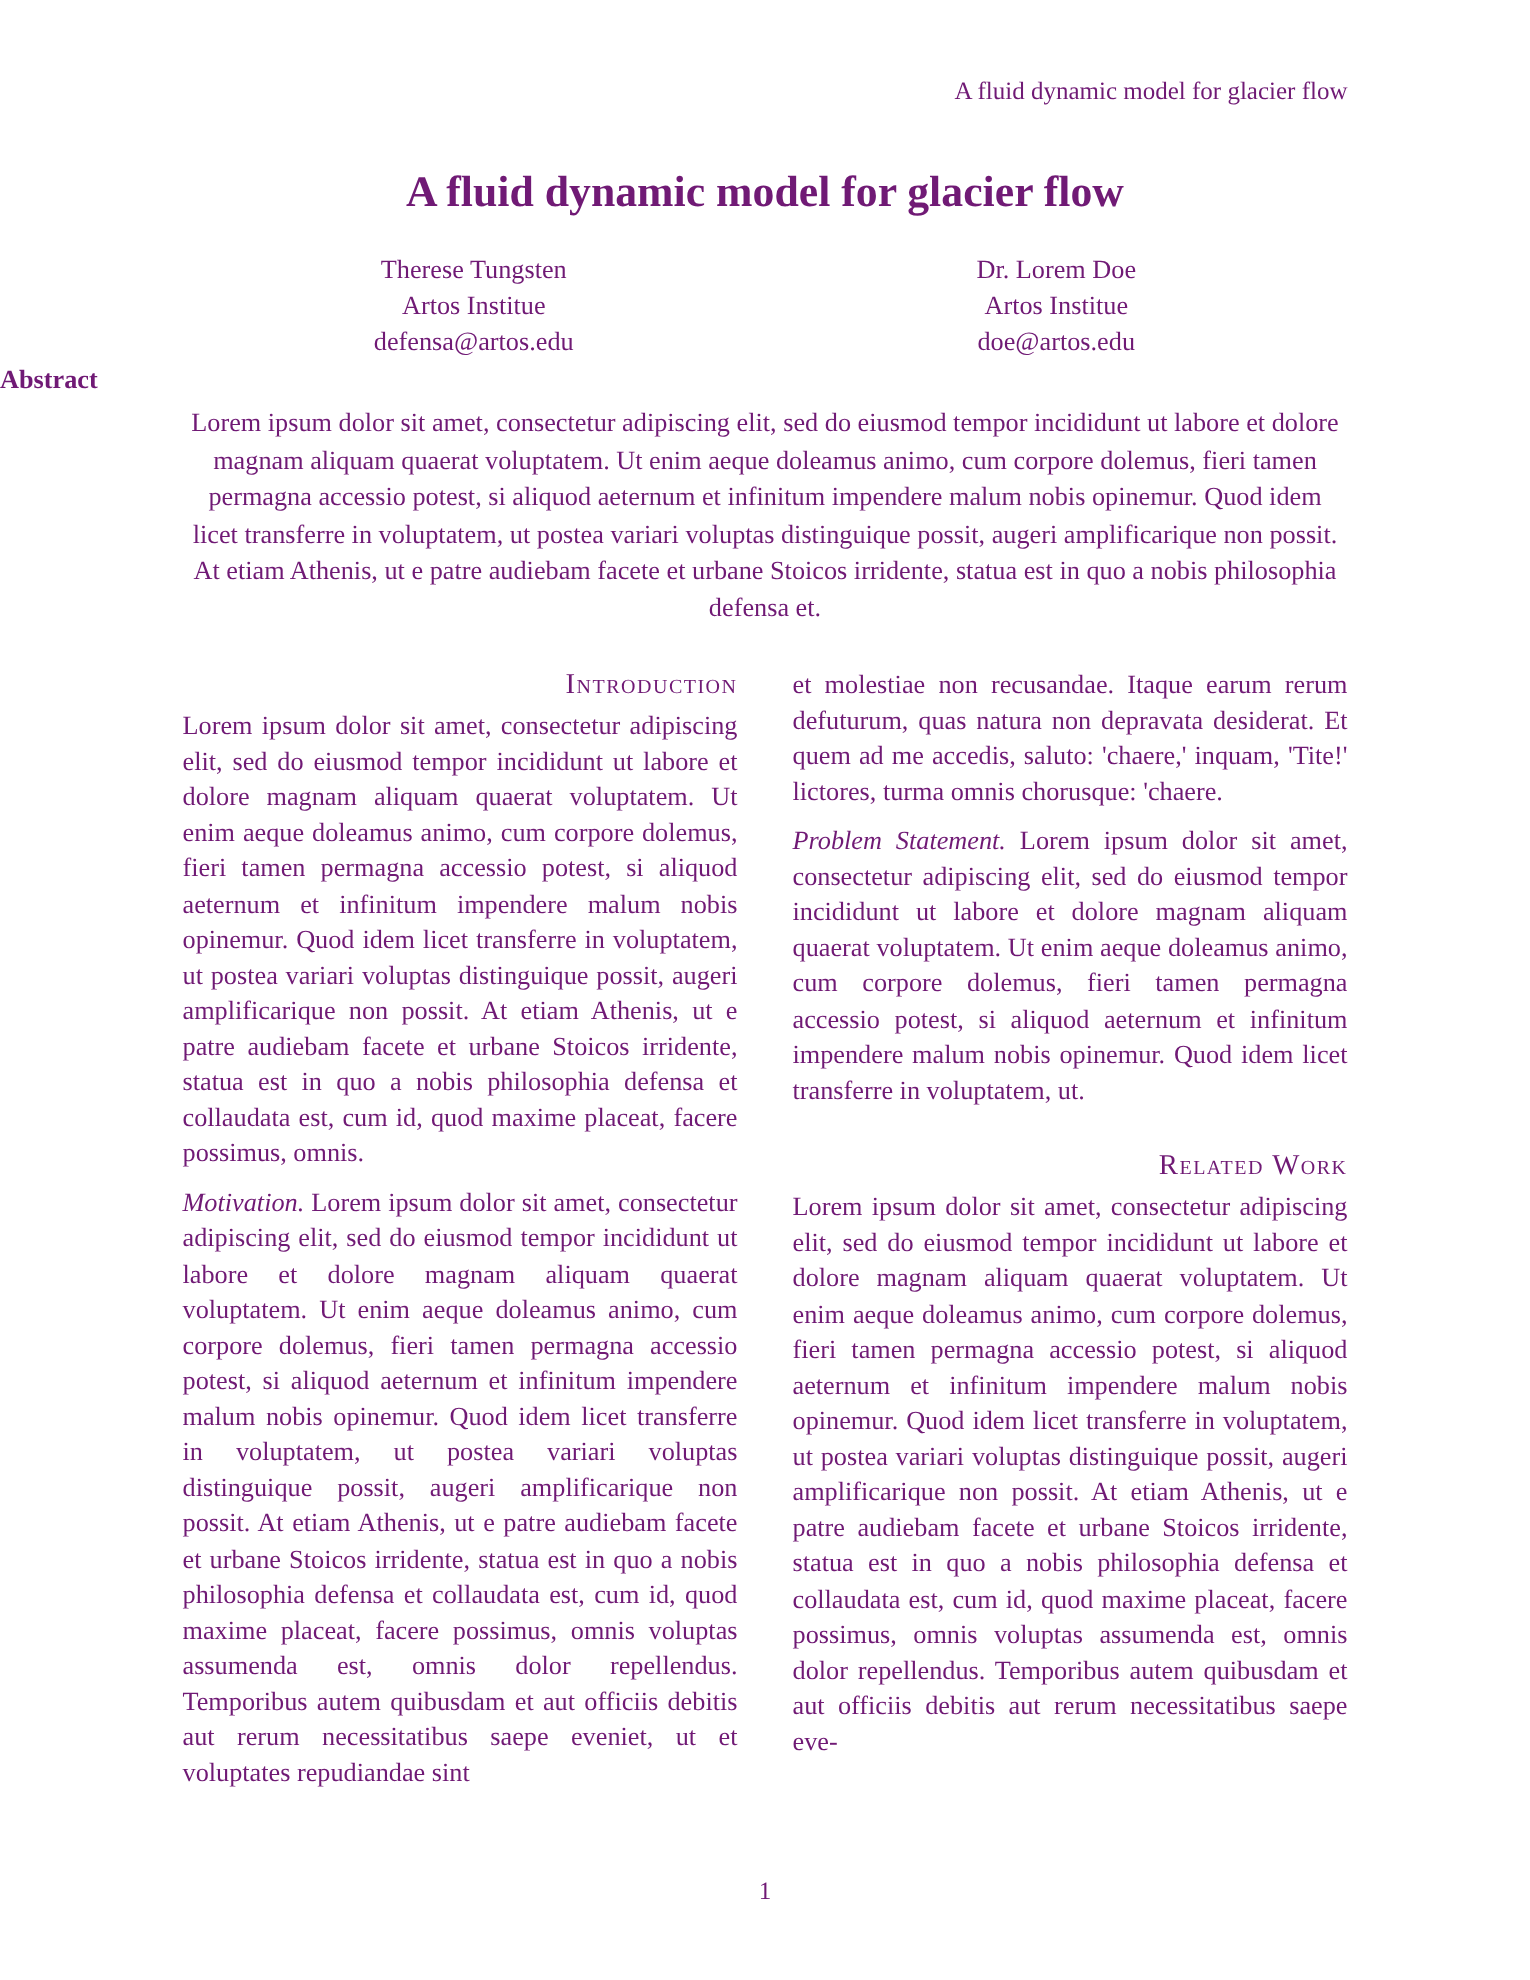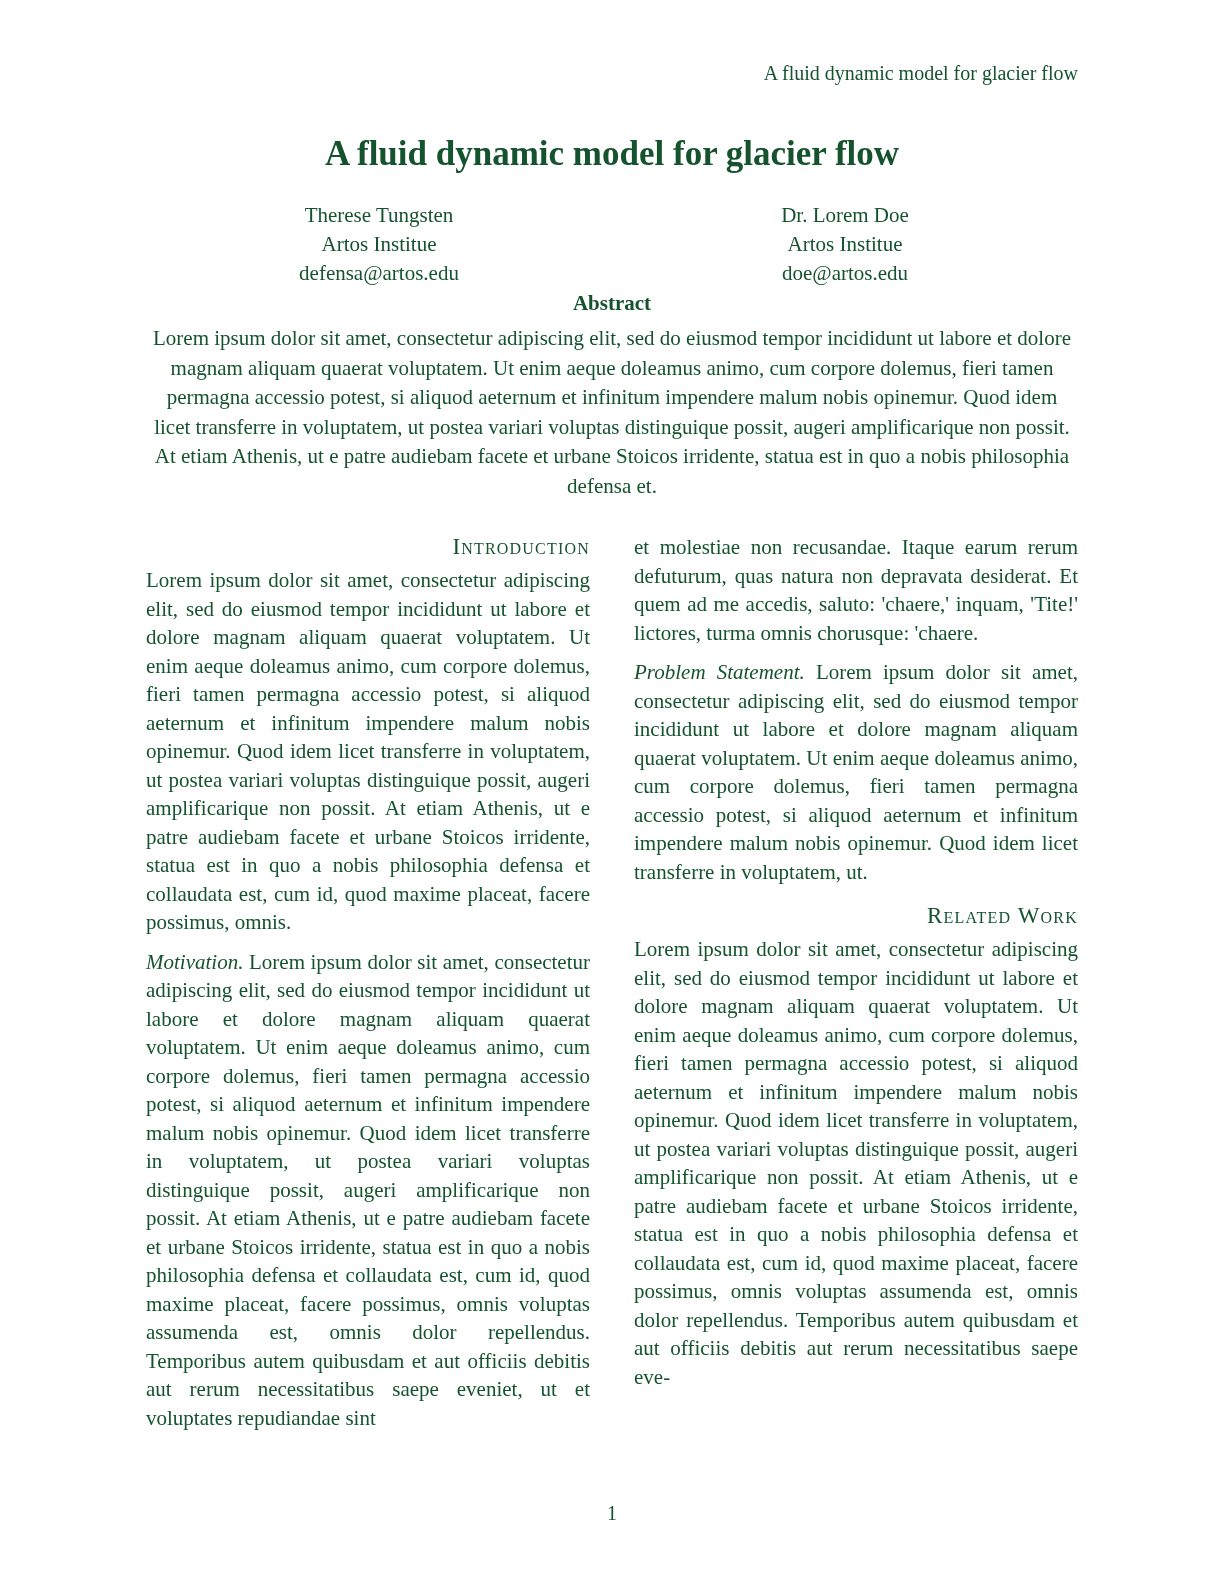--- a/index.html
+++ b/index.html
@@ -6,21 +6,21 @@
     margin: 0;
     padding: 0;
     background: #ffffff;
   }
   .page {
     position: relative;
     width: 1224px;
     height: 1584px;
     background: #ffffff;
     font-family: "Liberation Serif", serif;
-    color: #14532d;
+    color: #701a75;
     overflow: hidden;
   }
   .running-header {
     position: absolute;
     top: 60px;
     left: 146px;
     right: 146px;
     text-align: right;
     font-size: 20px;
     line-height: 26px;
@@ -47,21 +47,20 @@
     flex: 1;
     text-align: center;
     font-size: 21px;
     line-height: 29px;
   }
   .abstract-heading {
     position: absolute;
     top: 291px;
     left: 0;
     width: 100%;
-    text-align: center;
     font-size: 21px;
     font-weight: bold;
     margin: 0;
   }
   .abstract-text {
     position: absolute;
     top: 324px;
     left: 150px;
     right: 150px;
     text-align: center;
@@ -85,21 +84,21 @@
   .section-heading {
     text-align: right;
     font-variant: small-caps;
     font-weight: normal;
     font-size: 23px;
     letter-spacing: 1.2px;
     line-height: 28px;
     margin: 0 0 5px 0;
   }
   .section-heading.spaced {
-    margin-top: 16px;
+    margin-top: 32px;
   }
   .col p {
     margin: 0 0 11px 0;
   }
   .col p:last-child {
     margin-bottom: 4px;
   }
   .runin {
     font-style: italic;
   }

